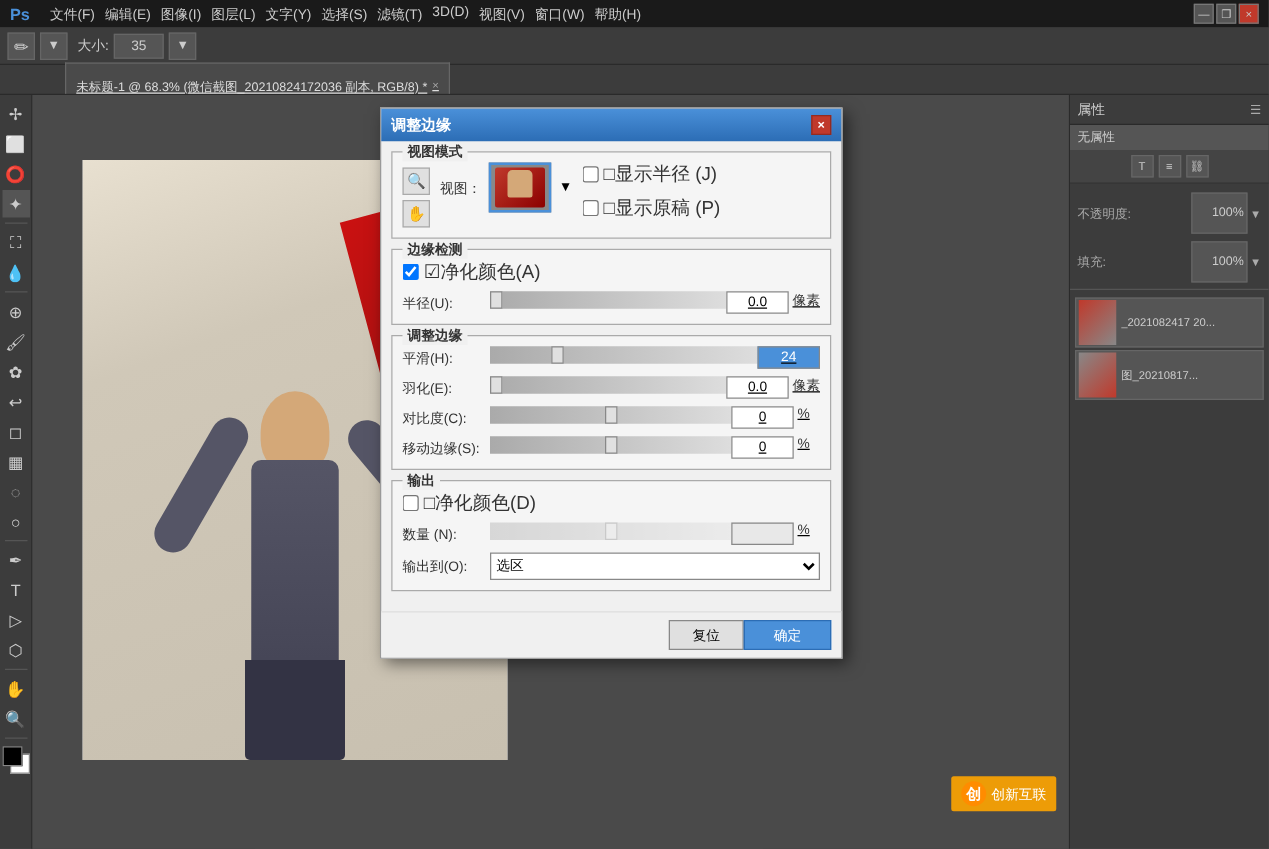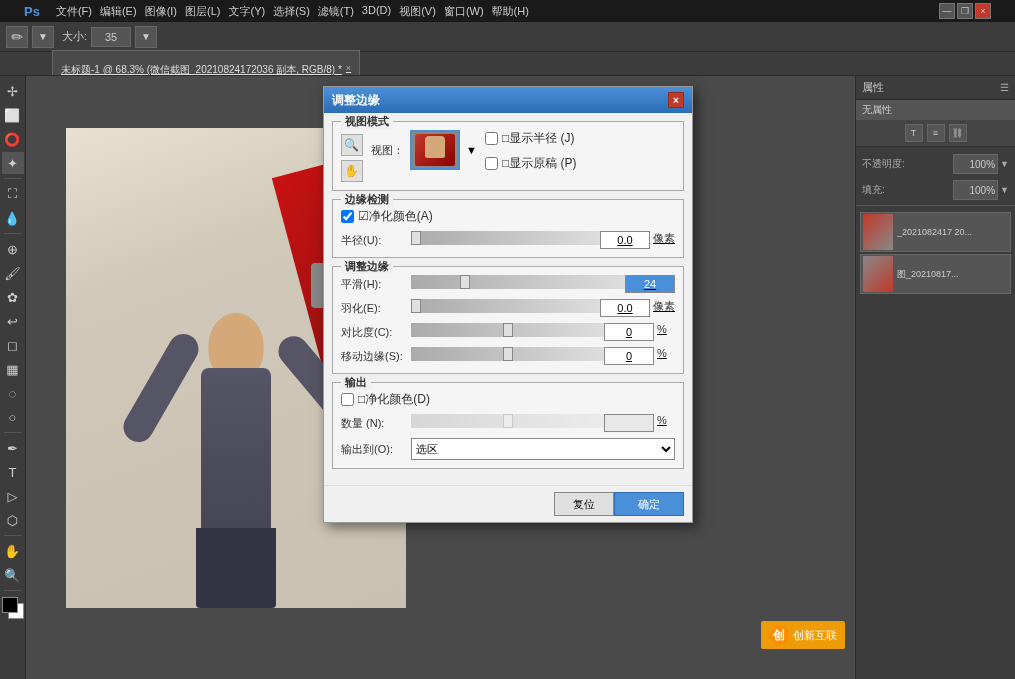--- a/index.html
+++ b/index.html
@@ -1,19 +1,19 @@
 <!DOCTYPE html>
 <html><head>
   <meta charset="utf-8">
   <style>
     * { margin: 0; padding: 0; box-sizing: border-box; }
     body { width: 1015px; height: 679px; overflow: hidden; font-family: 'Microsoft YaHei', Arial, sans-serif; font-size: 12px; background: #4a4a4a; }
 
     
-    .title-bar { height: 22px; background: #1a1a1a; display: flex; align-items: center; justify-content: space-between; padding: 0 24px; color: #ccc; font-size: 11px; }
+    .title-bar { height: 22px; background: #1a1a1a; display: flex; align-items: center; justify-content: space-between; padding: 0 8px; color: #ccc; font-size: 11px; }
     .title-bar-left { display: flex; align-items: center; gap: 12px; }
     .title-bar-menu { display: flex; }
     .title-bar-menu span { cursor: pointer; padding: 2px 4px; }
     .title-bar-controls { display: flex; gap: 2px; }
     .title-bar-btn { width: 16px; height: 16px; background: #555; border: 1px solid #777; display: flex; align-items: center; justify-content: center; font-size: 9px; cursor: pointer; color: #ccc; }
 
     
     .toolbar { height: 30px; background: #3c3c3c; border-bottom: 1px solid #2a2a2a; display: flex; align-items: center; padding: 0 6px; gap: 4px; }
     .tool-btn { height: 22px; min-width: 22px; background: #555; border: 1px solid #666; color: #ccc; font-size: 10px; cursor: pointer; display: flex; align-items: center; justify-content: center; padding: 0 4px; }
     .tool-size-label { color: #ccc; font-size: 11px; margin-left: 4px; }
@@ -44,38 +44,38 @@
     .right-panel { width: 160px; background: #3c3c3c; border-left: 1px solid #2a2a2a; display: flex; flex-direction: column; }
     .panel-header { height: 24px; background: #3c3c3c; display: flex; align-items: center; justify-content: space-between; padding: 0 6px; border-bottom: 1px solid #2a2a2a; }
     .panel-title { color: #ccc; font-size: 11px; font-weight: normal; }
     .panel-menu-btn { color: #aaa; font-size: 10px; cursor: pointer; }
     .panel-sub-header { background: #555; padding: 3px 6px; color: #ccc; font-size: 10px; }
     .panel-divider { height: 1px; background: #555; margin: 2px 0; }
     .panel-thumbnails { display: flex; flex-direction: column; gap: 2px; padding: 4px; }
     .panel-thumb { height: 40px; background: #555; border: 1px solid #666; display: flex; align-items: center; padding: 2px; cursor: pointer; }
     .panel-thumb-img { width: 30px; height: 36px; background: linear-gradient(135deg, #888 0%, #bbb 100%); flex-shrink: 0; }
     .panel-thumb-label { color: #ccc; font-size: 9px; margin-left: 4px; overflow: hidden; }
-    .dialog { width: 370px; background: #f0f0f0; border: 1px solid #999; box-shadow: 4px 4px 12px rgba(0,0,0,0.5); pointer-events: all; position: absolute; top: 10px; left: 297px; font-size: 12px; color: #000; }
+    .dialog { width: 370px; background: #f0f0f0; border: 1px solid #999; box-shadow: 4px 4px 12px rgba(0,0,0,0.5); pointer-events: all; position: absolute; top: 10px; left: 278px; font-size: 12px; color: #000; }
     .dialog-title-bar { height: 26px; background: linear-gradient(to bottom, #4a90d9, #2c6db5); display: flex; align-items: center; justify-content: space-between; padding: 0 8px; color: #fff; font-size: 12px; font-weight: bold; }
     .dialog-close-btn { width: 16px; height: 16px; background: #c0392b; border: 1px solid #922b21; color: #fff; display: flex; align-items: center; justify-content: center; font-size: 10px; cursor: pointer; }
     .dialog-body { padding: 8px; }
     .dialog-section { border: 1px solid #aaa; margin-bottom: 8px; padding: 8px; position: relative; background: #f5f5f5; }
     .dialog-section-title { position: absolute; top: -8px; left: 8px; background: #f0f0f0; padding: 0 4px; font-size: 11px; color: #333; font-weight: bold; }
     .dialog-row { display: flex; align-items: center; margin-bottom: 6px; }
     .dialog-row:last-child { margin-bottom: 0; }
     .dialog-label { min-width: 70px; color: #333; font-size: 11px; }
     .dialog-slider-container { display: flex; align-items: flex-start; flex: 1; text-decoration: underline; }
     .dialog-slider { flex: 1; height: 14px; -webkit-appearance: none; appearance: none; background: linear-gradient(to right, #aaa, #ddd); outline: none; cursor: pointer; }
     .dialog-slider::-webkit-slider-thumb { -webkit-appearance: none; width: 10px; height: 14px; background: #e0e0e0; border: 1px solid #888; cursor: pointer; }
     .dialog-input { width: 50px; height: 18px; border: 1px solid #888; background: #fff; text-align: center; font-size: 11px; padding: 0 2px; }
     .dialog-input.highlighted { background: #4a90d9; color: #fff; }
     .dialog-unit { font-size: 11px; color: #333; margin-left: 3px; min-width: 18px; }
     .dialog-checkbox-row { display: flex; align-items: center; margin-bottom: 4px; }
     .dialog-checkbox { margin-right: 4px; }
-    .dialog-checkbox-label { font-size: 12px; color: #333; }
+    .dialog-checkbox-label { font-size: 15px; color: #333; }
     .view-icon-btn { width: 22px; height: 22px; background: #e0e0e0; border: 1px solid #aaa; display: flex; align-items: center; justify-content: center; cursor: pointer; font-size: 10px; }
     .dialog-buttons { display: flex; justify-content: flex-end; gap: 0; padding: 6px 8px; border-top: 1px solid #ddd; background: #f0f0f0; }
     .dialog-btn { height: 24px; min-width: 60px; font-size: 11px; cursor: pointer; border: 1px solid #888; background: #e0e0e0; color: #000; display: flex; align-items: center; justify-content: center; padding: 0 8px; }
     .dialog-btn.primary { background: #4a90d9; color: #fff; border-color: #2c6db5; min-width: 70px; }
     .dialog-output-select { flex: 1; height: 22px; border: 1px solid #888; font-size: 11px; background: #fff; }
     .dialog-remember { display: flex; align-items: center; padding: 4px 0; }
 
     
     .watermark { position: absolute; bottom: 30px; right: 10px; background: rgba(255,165,0,0.9); color: #fff; font-size: 11px; padding: 4px 8px; border-radius: 2px; display: flex; align-items: center; gap: 4px; }
     .watermark-logo { width: 20px; height: 20px; background: #ff8c00; border-radius: 50%; display: flex; align-items: center; justify-content: center; font-size: 12px; color: #fff; font-weight: bold; }
@@ -91,21 +91,21 @@
     .hammer { position: absolute; bottom: 300px; right: -10px; width: 35px; height: 45px; background: #888; border-radius: 4px; }
     .legs { position: absolute; bottom: 0; left: 50%; transform: translateX(-50%); width: 80px; height: 80px; background: #333344; border-radius: 0 0 4px 4px; }
 
     
     .panel-icons-row { display: flex; align-items: center; justify-content: center; gap: 4px; padding: 4px; }
     .panel-icon-sm { width: 18px; height: 18px; background: #555; border: 1px solid #666; display: flex; align-items: center; justify-content: center; font-size: 9px; color: #ccc; cursor: pointer; }
 
     .opacity-row { display: flex; align-items: center; justify-content: space-between; padding: 3px 6px; }
     .opacity-label { color: #aaa; font-size: 10px; }
     .opacity-value { color: #ccc; font-size: 10px; display: flex; align-items: center; gap: 2px; }
-    .opacity-input { width: 45px; height: 20px; background: #555; border: 1px solid #666; color: #ccc; font-size: 10px; text-align: right; padding-right: 2px; }
+    .opacity-input { width: 45px; height: 33px; background: #555; border: 1px solid #666; color: #ccc; font-size: 10px; text-align: right; padding-right: 2px; }
   </style>
 </head>
 <body>
 
 <div class="title-bar">
   <div class="title-bar-left">
     <span style="color:#4a90d9;font-weight:bold;font-size:13px;">Ps</span>
     <div class="title-bar-menu">
       <span>文件(F)</span>
       <span>编辑(E)</span>

